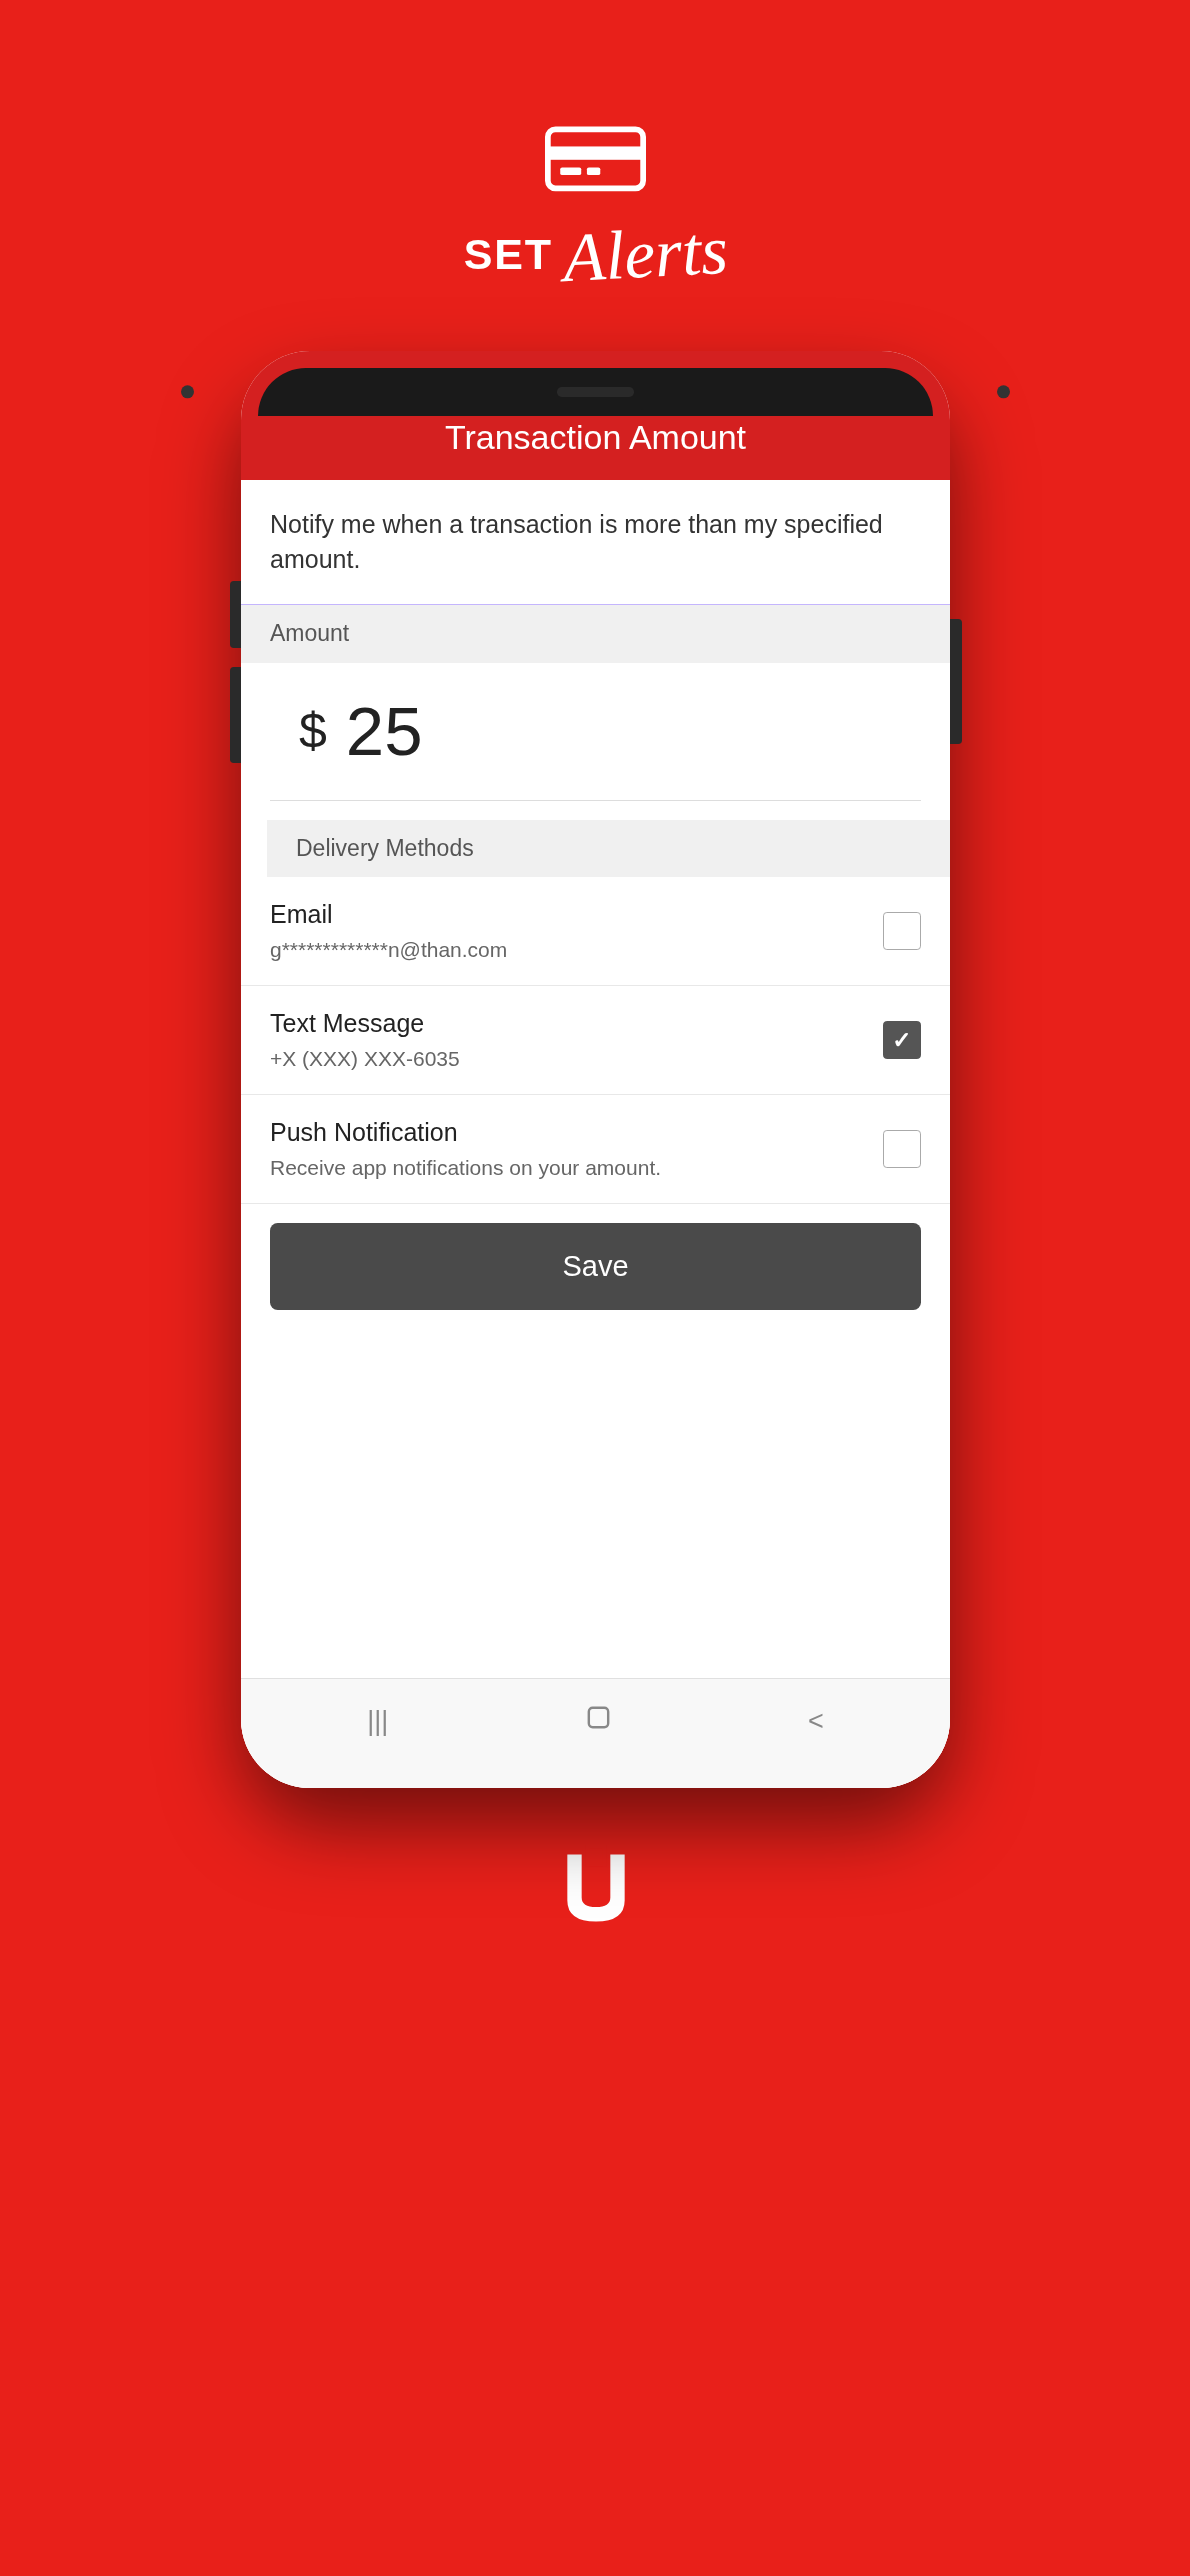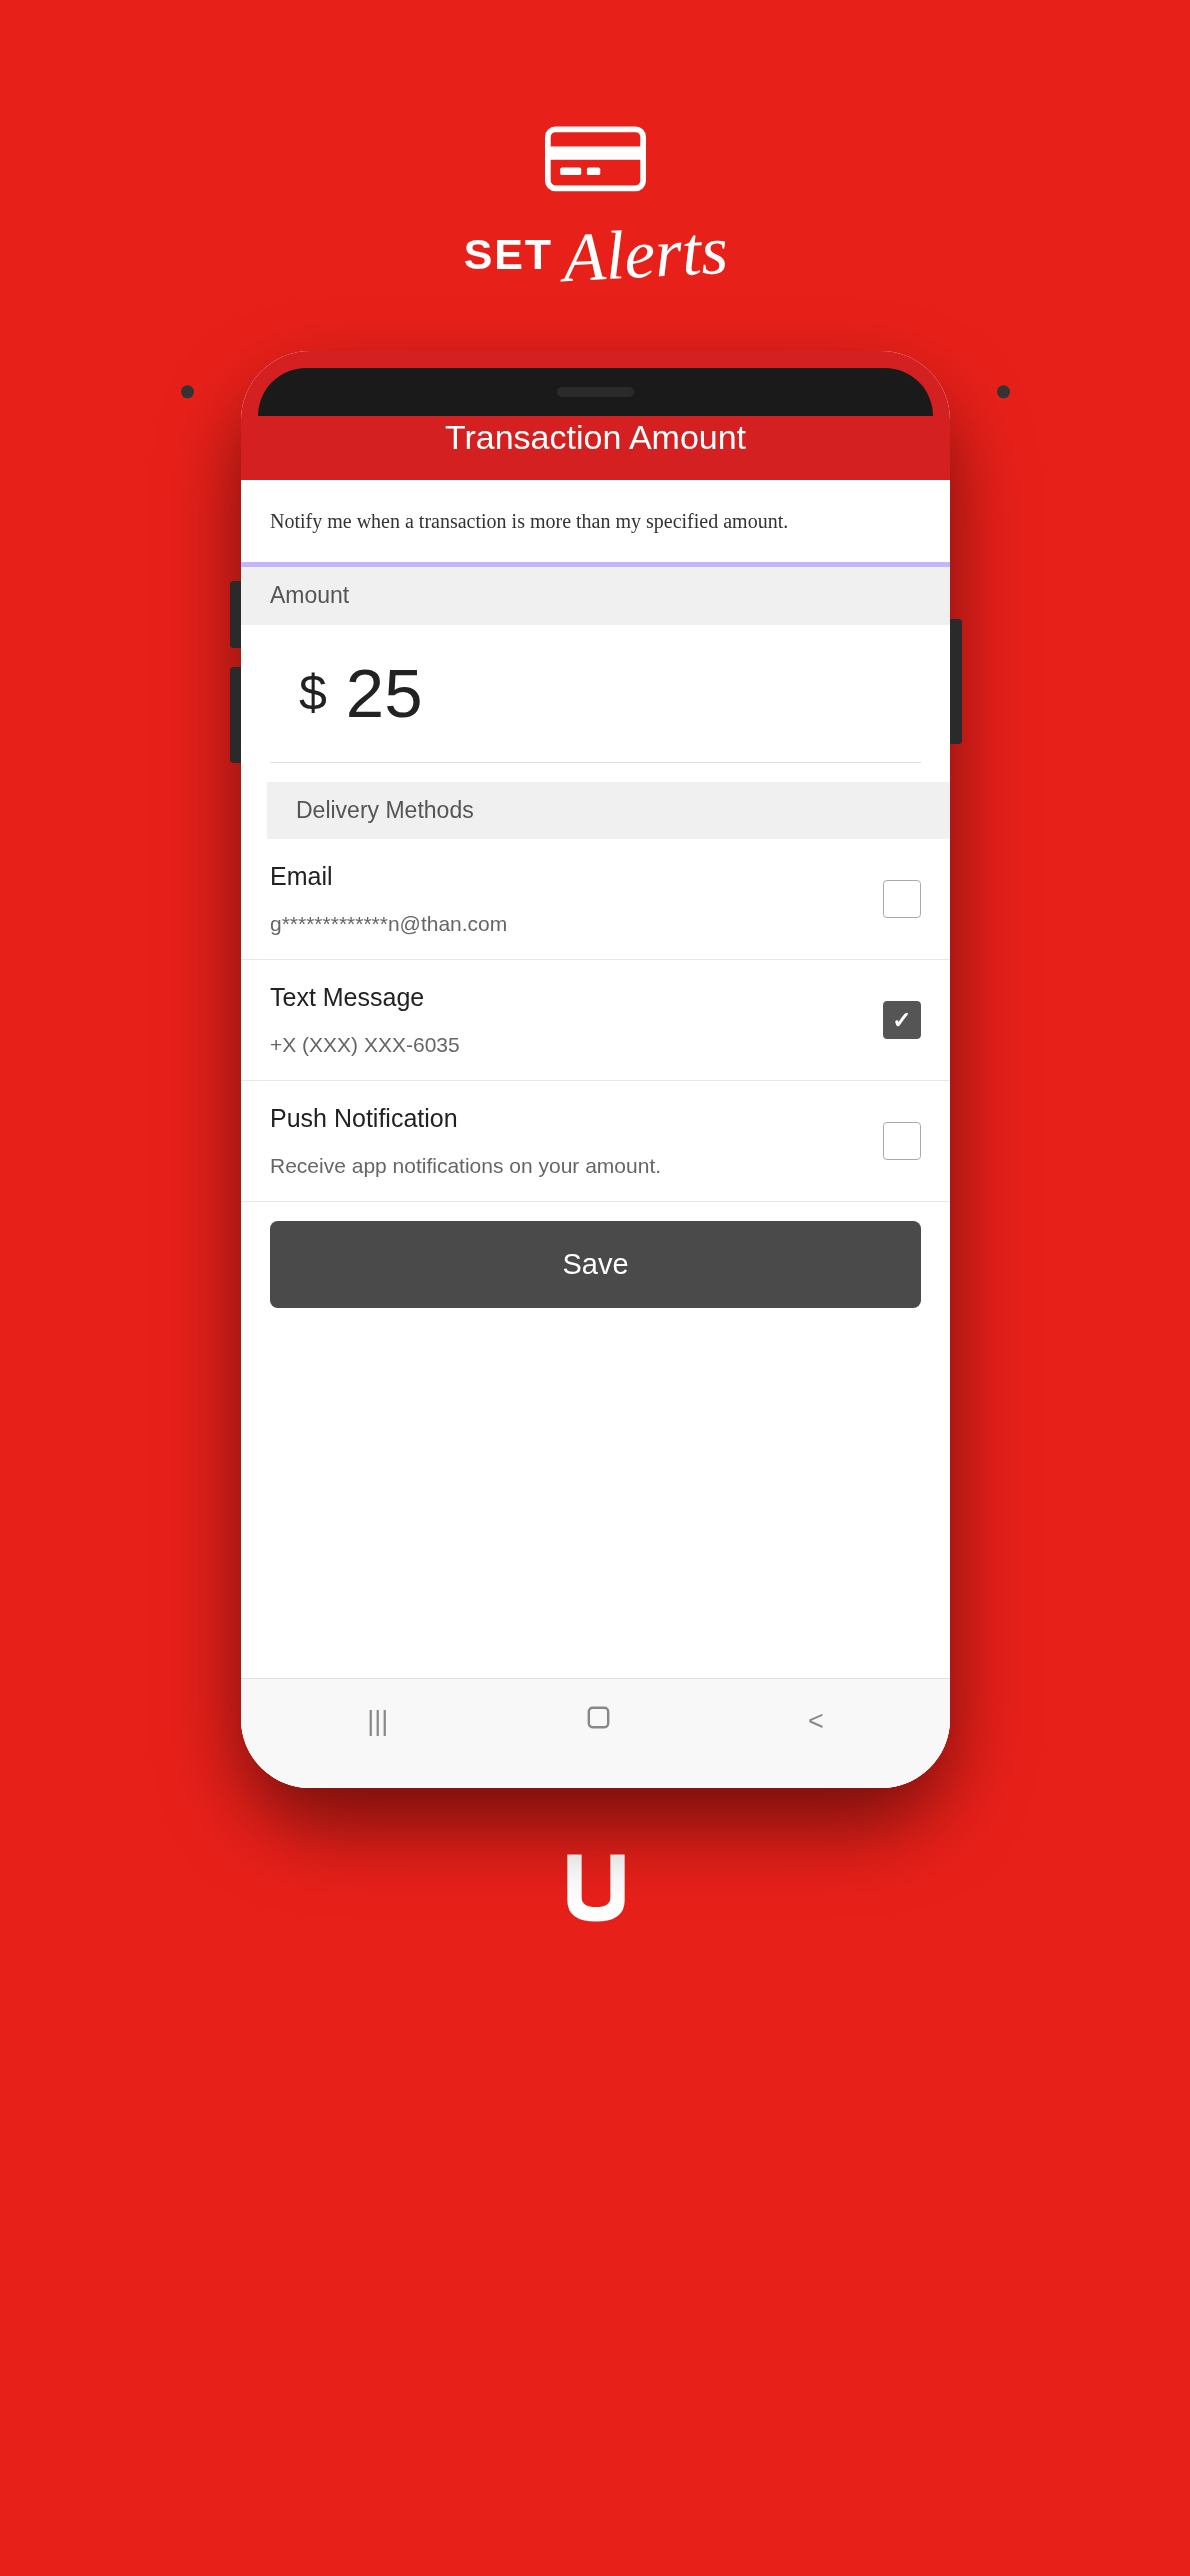--- a/index.html
+++ b/index.html
@@ -169,25 +169,24 @@
     .app-content {
       flex: 1;
       background: white;
       display: flex;
       flex-direction: column;
       overflow: hidden;
     }
 
     .description-text {
       padding: 27px 29px;
-      font-size: 20px;
+      font-size: 25px;
       color: #333;
       line-height: 1.4;
-      border-bottom: 5px solid #c4b5fd;
-      font-family: Liberation Serif, serif;
+      border-bottom: 1px solid #c4b5fd;
     }
 
     .section-label {
       background: #f0f0f0;
       padding: 15.3px 29px;
       font-size: 23px;
       color: #555;
       font-weight: 400;
     }
 
@@ -224,21 +223,21 @@
       display: flex;
       align-items: center;
       justify-content: space-between;
       padding: 23px 29px;
       border-bottom: 1px solid #e8e8e8;
     }
 
     .delivery-item-info {
       display: flex;
       flex-direction: column;
-      gap: 21px;
+      gap: 9px;
     }
 
     .delivery-item-title {
       font-size: 25px;
       color: #222;
       font-weight: 500;
     }
 
     .delivery-item-subtitle {
       font-size: 21px;

